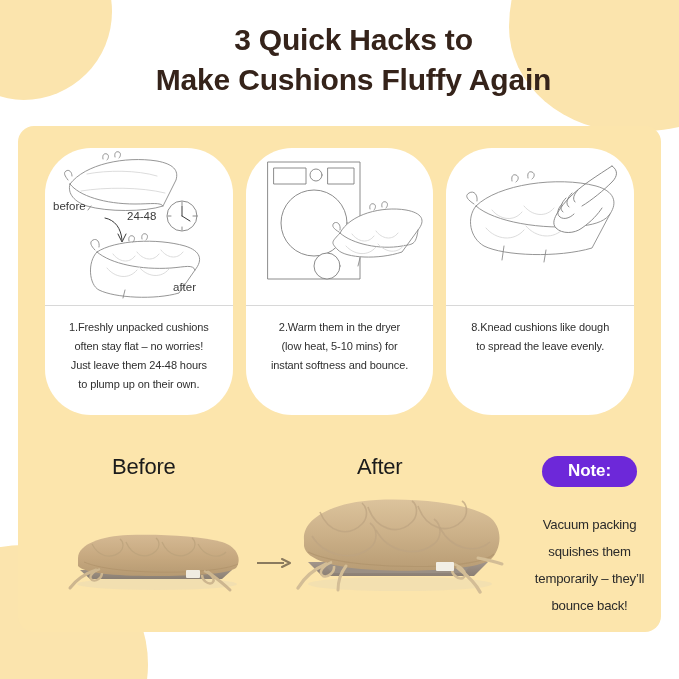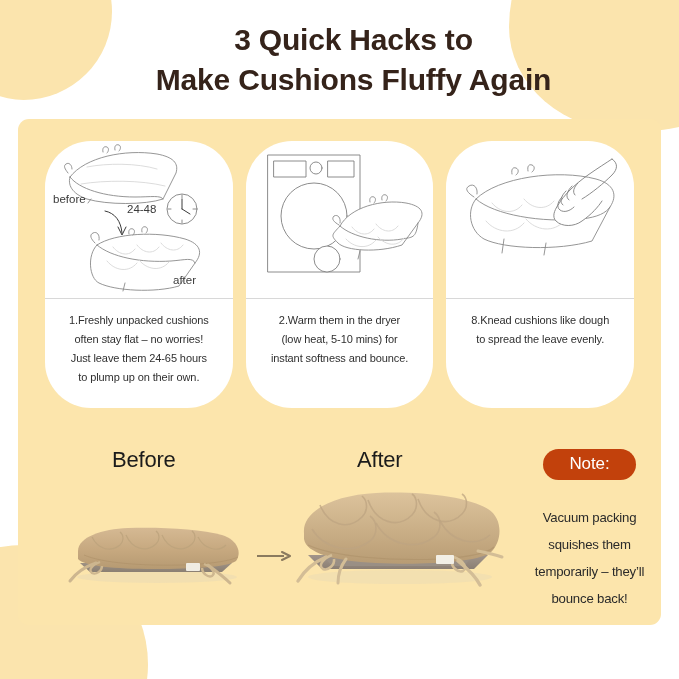--- a/index.html
+++ b/index.html
@@ -37,24 +37,24 @@
     font-size:30px;
     line-height:40px;
     font-weight:bold;
     color:#35231a;
     letter-spacing:-0.2px;
     padding-left:28px;
   }
 
   
   .card{
-    position:absolute;left:18px;top:119px;
+    position:absolute;left:18px;top:126px;
     width:643px;height:506px;
     background:#fce5ac;
-    border-radius:11px;
+    border-radius:16px;
     z-index:2;
   }
 
   
   .steps{
     position:absolute;left:27px;top:22px;
     width:589px;height:267px;
     display:flex;gap:13px;
   }
   .panel{
@@ -106,23 +106,23 @@
     position:absolute;left:205px;top:104px;width:34px;height:10px;
   }
 
   
   .note{
     position:absolute;left:494px;top:330px;
     width:155px;text-align:center;
   }
   .note-badge{
     display:inline-block;
-    background:#c2410c;
+    background:#6d28d9;
     color:#ffffff;
-    font-size:17px;font-weight:normal;
+    font-size:17px;font-weight:bold;
     padding:5px 26px 6px 26px;
     border-radius:16px;
     letter-spacing:-0.1px;
   }
   .note-body{
     margin-top:24px;
     font-size:13.2px;
     line-height:27px;
     color:#2a2a2a;
     letter-spacing:-0.2px;
@@ -180,21 +180,21 @@
             <path d="M62 120 C70 130 84 132 92 122" fill="none" stroke="#d8d8d8"></path>
             <path d="M94 119 C102 129 116 131 124 121" fill="none" stroke="#d8d8d8"></path>
             <path d="M80 142 L78 150" fill="none"></path>
             <text x="128" y="143" font-family="Liberation Sans, sans-serif" font-size="11.5" fill="#3a3a3a" stroke="none">after</text>
           </svg>
         </div>
         <div class="panel-divider"></div>
         <div class="panel-text">
           <div>1.Freshly unpacked cushions</div>
           <div>often stay flat – no worries!</div>
-          <div>Just leave them 24-65 hours</div>
+          <div>Just leave them 24-48 hours</div>
           <div>to plump up on their own.</div>
         </div>
       </div>
 
       <div class="panel">
         <div class="panel-art">
           <svg width="188" height="157" viewBox="0 0 188 157" fill="none" stroke="#8a8a8a" stroke-width="0.9" stroke-linecap="round" stroke-linejoin="round">
 
             <rect x="22" y="14" width="92" height="117" fill="#fff" stroke="#7f7f7f"></rect>
             <rect x="28" y="20" width="32" height="16" fill="#fff" stroke="#7f7f7f"></rect>

